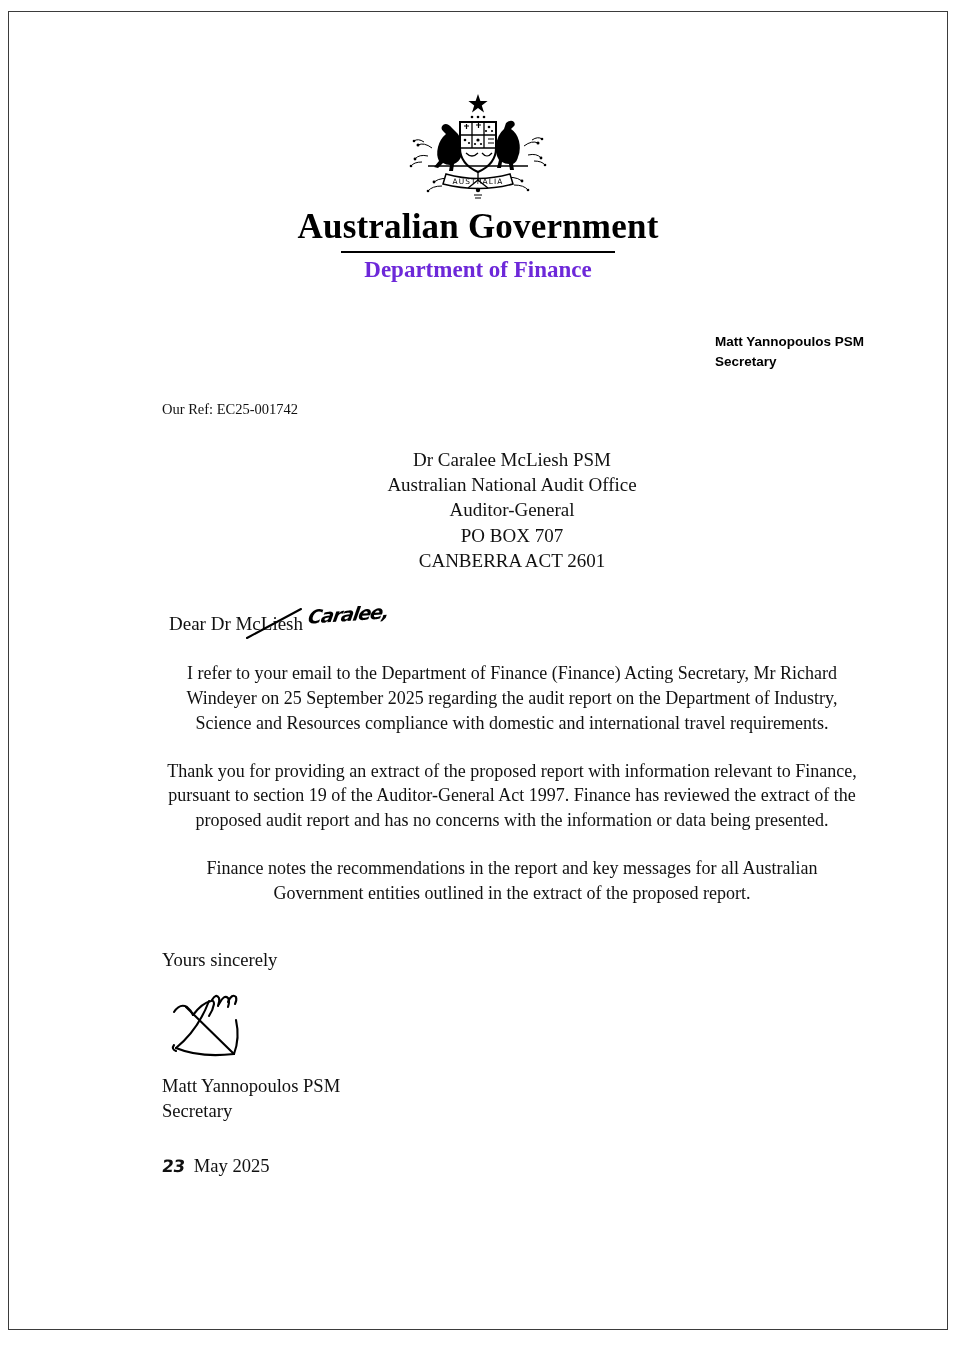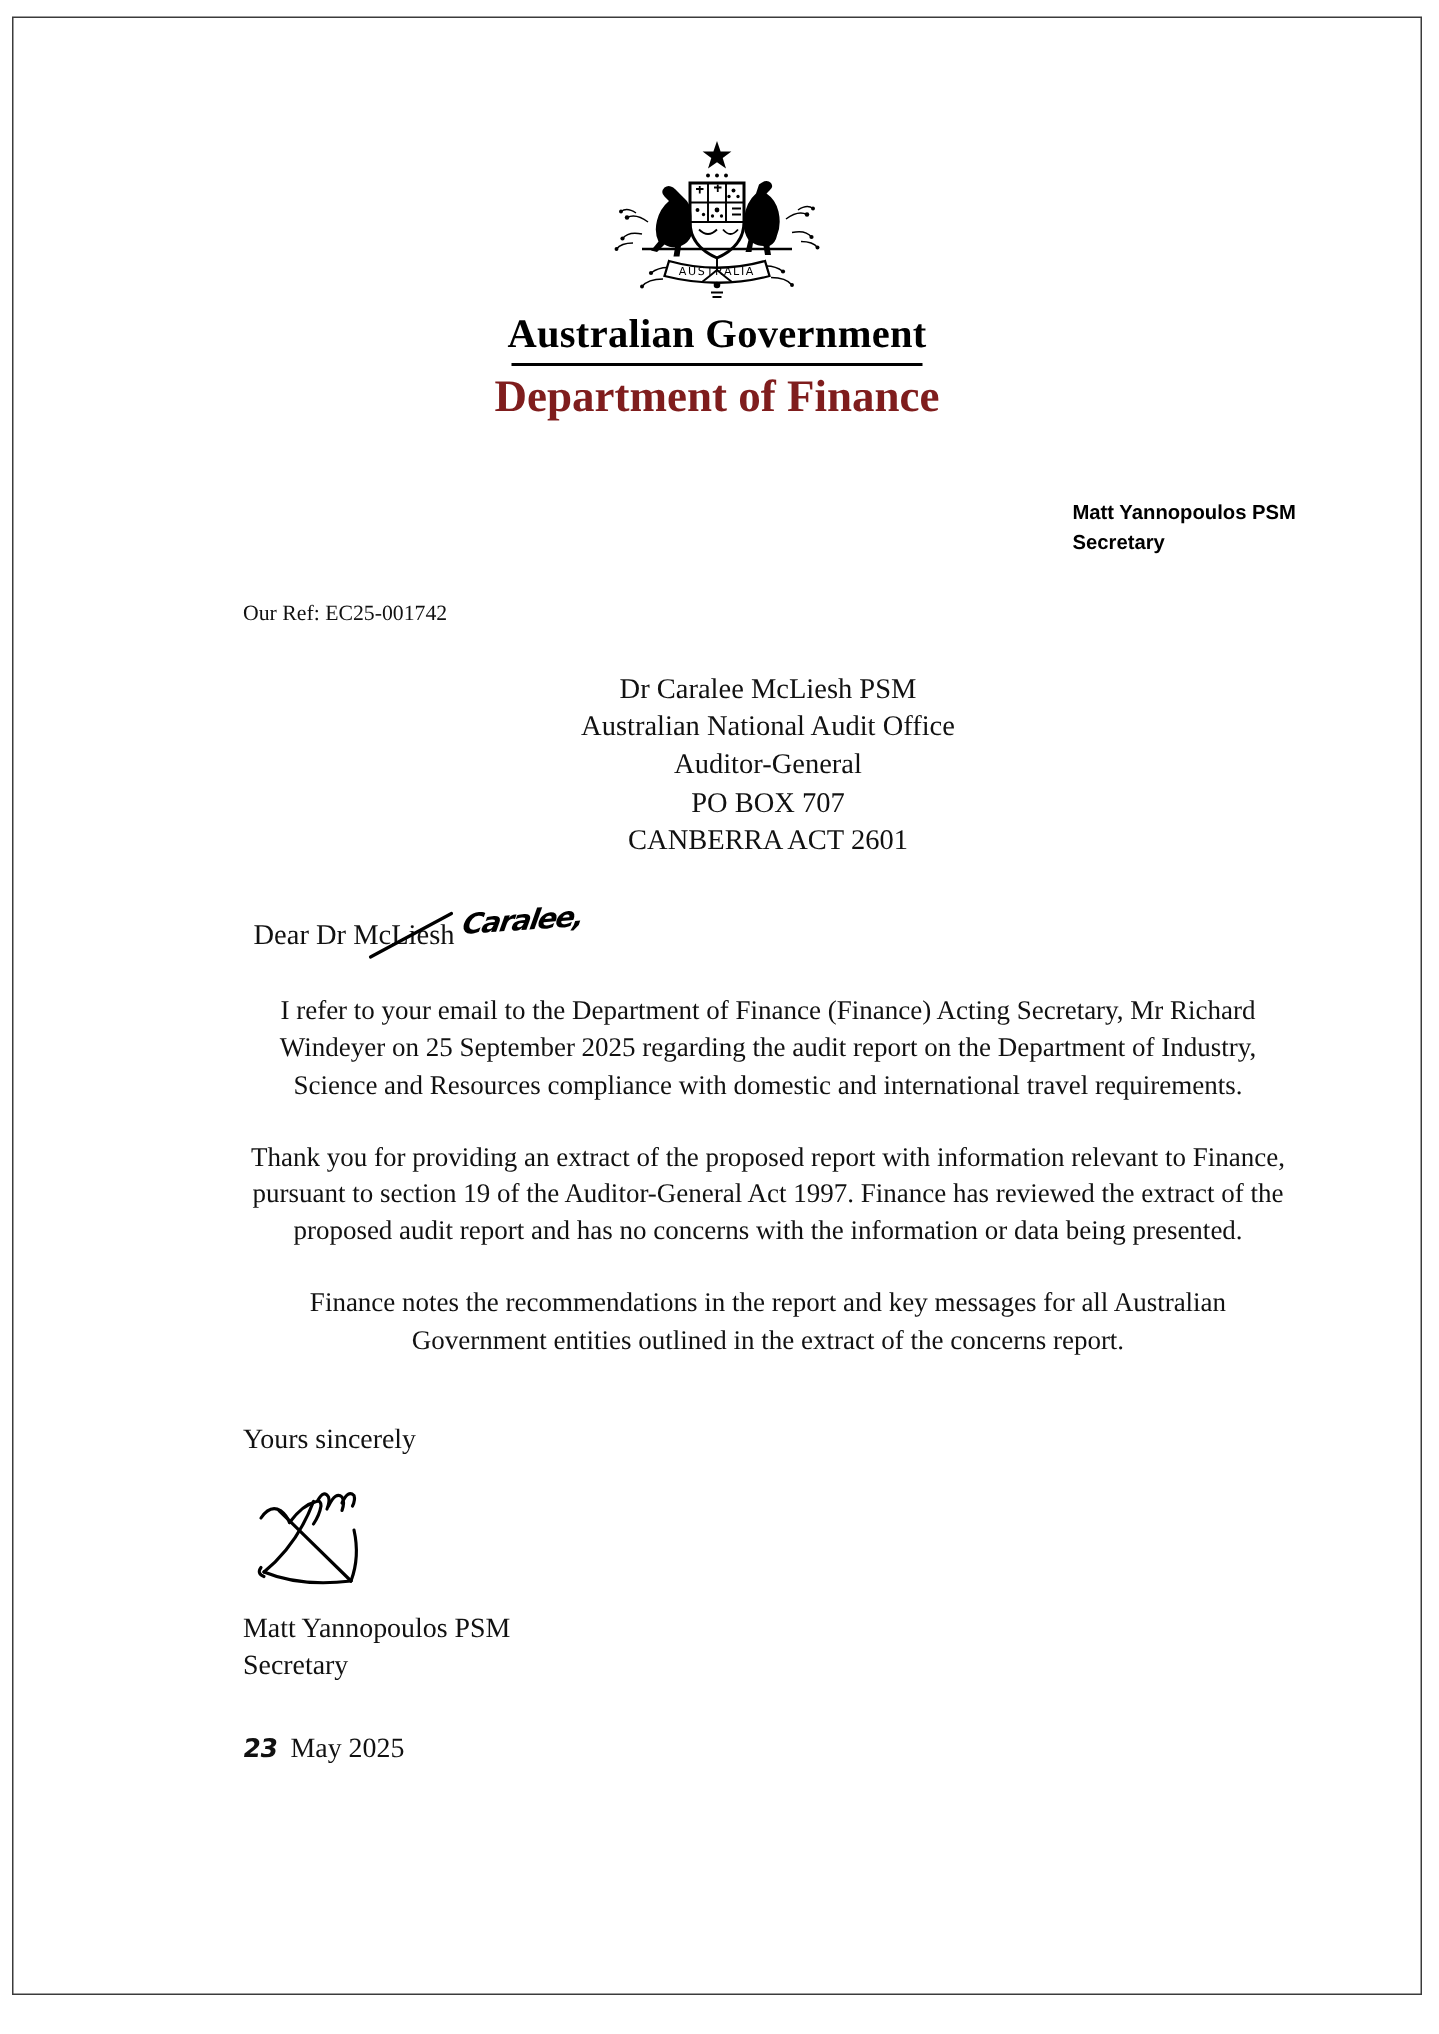--- a/index.html
+++ b/index.html
@@ -36,38 +36,38 @@
     width: 100%;
     text-align: center;
   }
   .crest {
     display: block;
     margin: 0 auto;
   }
   .gov-title {
     font-family: "Liberation Serif", serif;
     font-weight: bold;
-    font-size: 27px;
+    font-size: 35px;
     letter-spacing: 0.2px;
     line-height: 1.08;
     margin-top: 6px;
     color: #000;
   }
   .gov-rule {
     width: 274px;
     height: 2px;
     background: #000;
     margin: 5px auto 4px auto;
   }
   .dept-title {
     font-family: "Liberation Serif", serif;
     font-weight: bold;
-    font-size: 30px;
+    font-size: 23px;
     line-height: 1.1;
-    color: #7f1d1d;
+    color: #6d28d9;
   }
 
   
   .secretary-block {
     position: absolute;
     right: 83px;
     top: 320px;
     text-align: left;
     font-family: "Liberation Sans", sans-serif;
     font-weight: bold;
@@ -272,21 +272,21 @@
       <svg class="strike" viewBox="0 0 62 34" aria-hidden="true">
         <path d="M4 32 L58 3" stroke="#000" stroke-width="2.1" fill="none" stroke-linecap="round"></path>
       </svg>
       <span class="handwritten">Caralee,</span>
     </div>
 
     <p class="para">I refer to your email to the Department of Finance (Finance) Acting Secretary, Mr Richard Windeyer on 25 September 2025 regarding the audit report on the Department of Industry, Science and Resources compliance with domestic and international travel requirements.</p>
 
     <p class="para"><span>Thank you for providing an extract of the proposed report with information relevant to Finance, pursuant to section 19 of the </span><span class="act-italic">Auditor-General Act 1997</span><span>. Finance has reviewed the extract of the proposed audit report and has no concerns with the information or data being presented.</span></p>
 
-    <p class="para">Finance notes the recommendations in the report and key messages for all Australian Government entities outlined in the extract of the concerns report.</p>
+    <p class="para">Finance notes the recommendations in the report and key messages for all Australian Government entities outlined in the extract of the proposed report.</p>
 
     <div class="closing">Yours sincerely</div>
 
     <div class="signature-wrap">
       <svg width="96" height="82" viewBox="0 0 96 82" aria-hidden="true">
         <g stroke="#000" fill="none" stroke-width="2.1" stroke-linecap="round" stroke-linejoin="round">
           <path d="M6 30 q6 -9 13 -5 q4 3 6 8"></path>
           <path d="M25 33 q9 -12 18 -14 q3 -1 3 3 q-1 6 -5 12"></path>
           <path d="M44 18 q4 -7 7 -2 q1 3 -1 8"></path>
           <path d="M51 22 q5 -10 9 -6 q2 3 0 9"></path>

